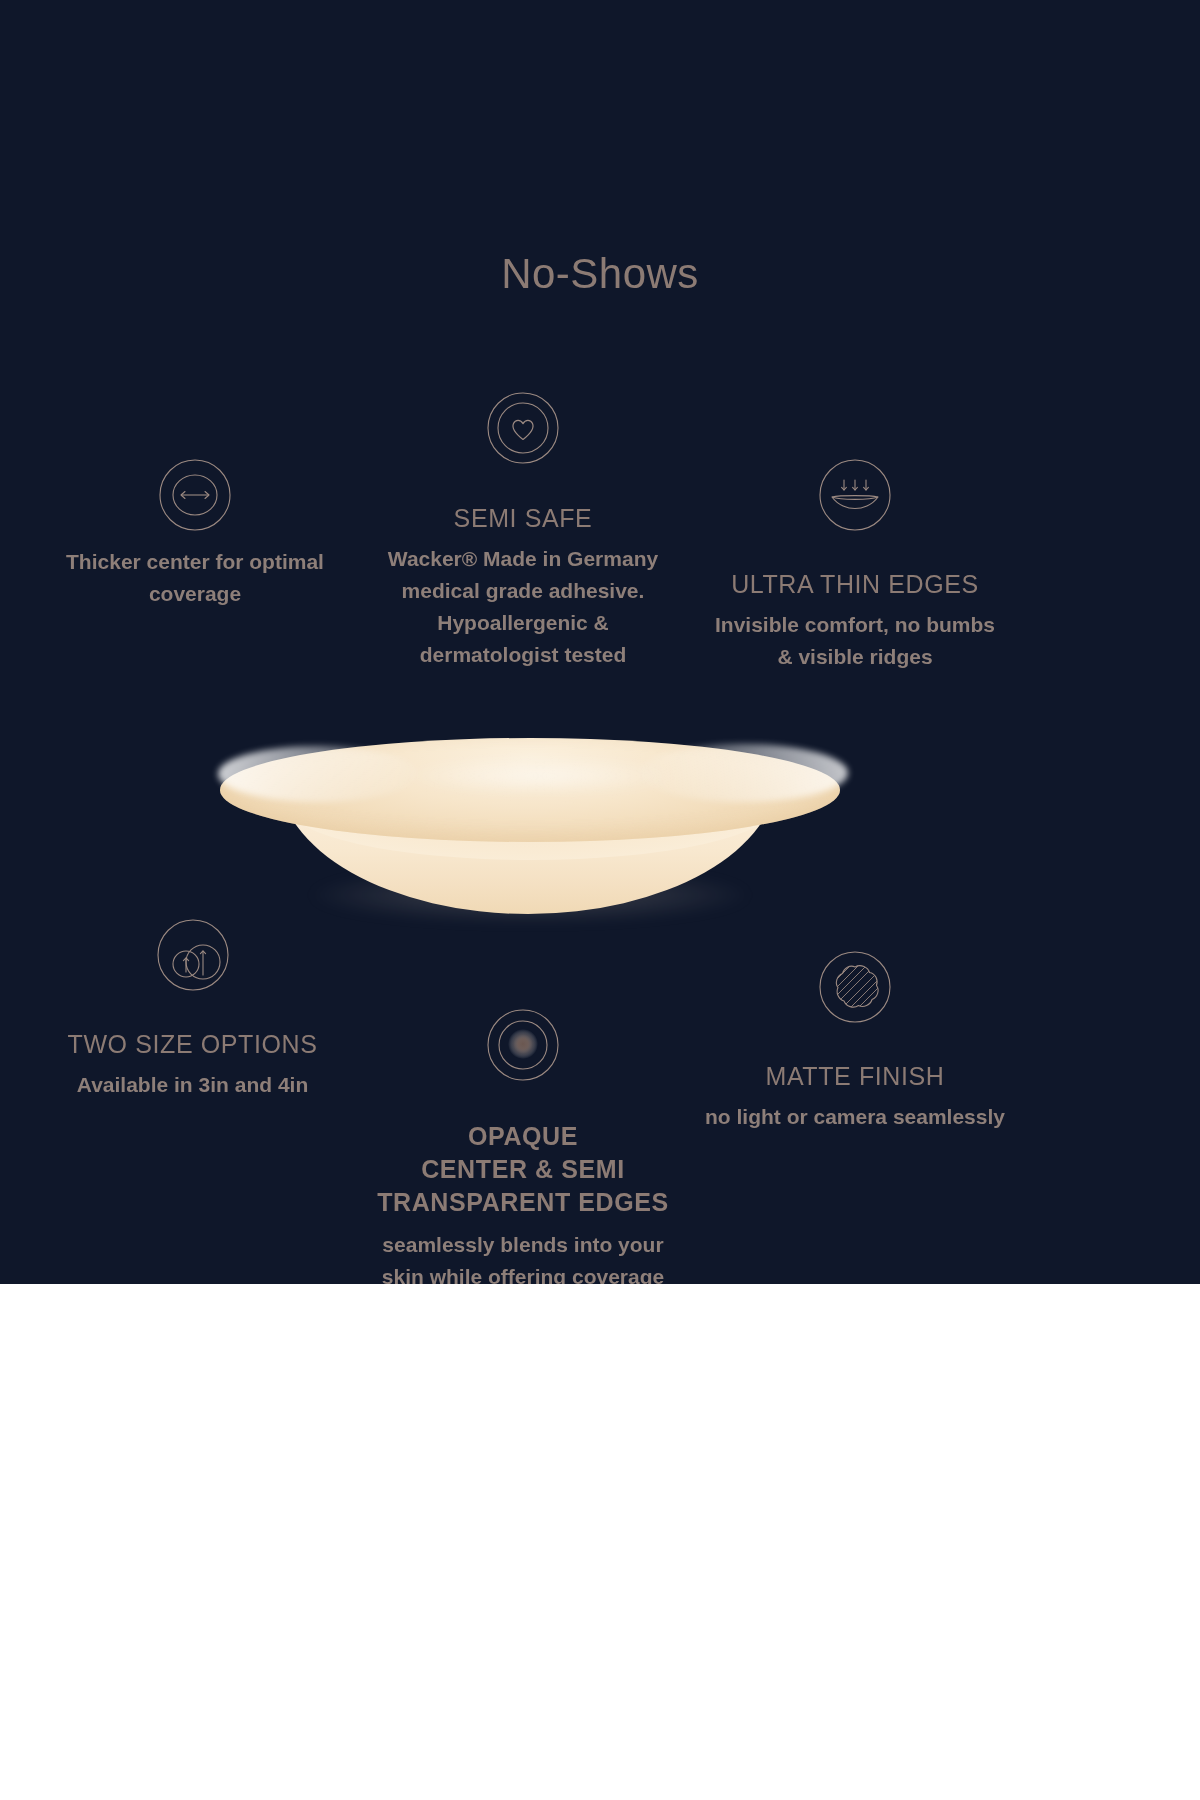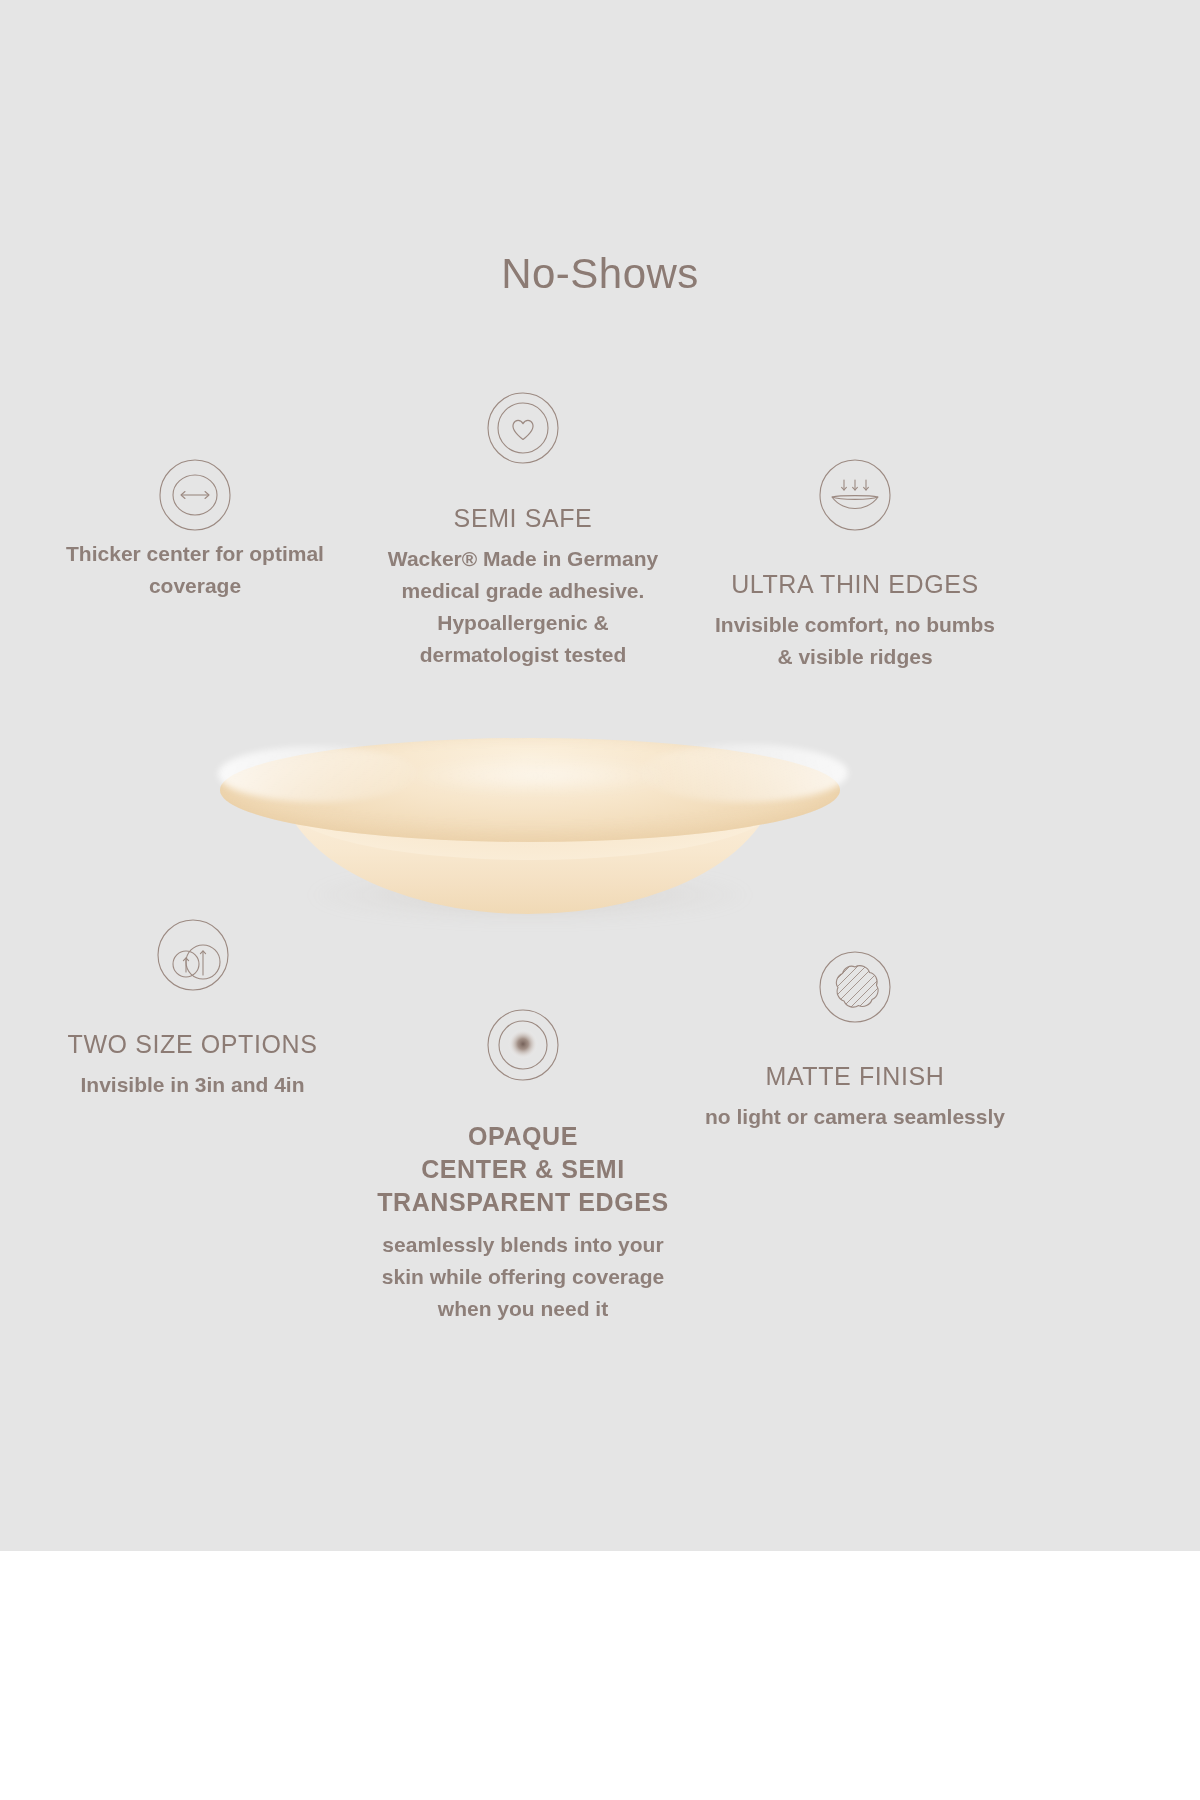--- a/index.html
+++ b/index.html
@@ -7,22 +7,22 @@
   html, body {
     width: 1200px;
     height: 1800px;
     background: #ffffff;
     font-family: "Liberation Sans", sans-serif;
   }
 
   #page {
     position: relative;
     width: 1200px;
-    height: 1551px;
-    background: #e5e5e5;
+    height: 1284px;
+    background: #0f172a;
     overflow: hidden;
   }
 
   
   .page-title {
     position: absolute;
     top: 250px;
     left: 0;
     width: 1200px;
     text-align: center;
@@ -55,21 +55,21 @@
     font-size: 21px;
     font-weight: 700;
     color: #8e7f79;
     line-height: 1.52;
     white-space: pre-line;
   }
 
   
   #feat-full-coverage   { left: 30px;  top: 452px;  width: 330px; }
   #feat-full-coverage .feature-title { margin-top: 30px; }
-  #feat-full-coverage .feature-desc  { }
+  #feat-full-coverage .feature-desc  { margin-top: 8px; }
 
   #feat-skin-safe       { left: 358px; top: 385px;  width: 330px; }
   #feat-skin-safe .feature-title { margin-top: 31px; }
   #feat-skin-safe .feature-desc  { margin-top: 8px; }
 
   #feat-ultra-thin      { left: 690px; top: 452px;  width: 330px; }
   #feat-ultra-thin .feature-title { margin-top: 30px; }
   #feat-ultra-thin .feature-desc  { margin-top: 8px; }
 
   #feat-two-size        { left: 25px;  top: 912px;  width: 335px; }
@@ -242,21 +242,21 @@
         <circle cx="53" cy="50" r="17" fill="none" stroke="#9c8a82" stroke-width="1.1"></circle>
         <g stroke="#9c8a82" stroke-width="1.1" stroke-linecap="round" stroke-linejoin="round" fill="none">
           <line x1="36" y1="60" x2="36" y2="46"></line>
           <polyline points="33.4,48.6 36,46 38.6,48.6"></polyline>
           <line x1="53" y1="63" x2="53" y2="39"></line>
           <polyline points="50.4,41.6 53,39 55.6,41.6"></polyline>
         </g>
       </svg>
     </div>
     <div class="feature-title">TWO SIZE OPTIONS</div>
-    <div class="feature-desc">Invisible in 3in and 4in</div>
+    <div class="feature-desc">Available in 3in and 4in</div>
   </div>
 
   <div class="feature" id="feat-opaque">
     <div class="feature-icon">
       <svg class="icon-svg" width="86" height="86" viewBox="0 0 86 86">
         <defs>
           <radialGradient id="opaqueDot" cx="50%" cy="50%" r="50%">
             <stop offset="0%" stop-color="#6f5a52" stop-opacity="0.95"></stop>
             <stop offset="35%" stop-color="#8c7468" stop-opacity="0.75"></stop>
             <stop offset="65%" stop-color="#b9a79d" stop-opacity="0.35"></stop>

